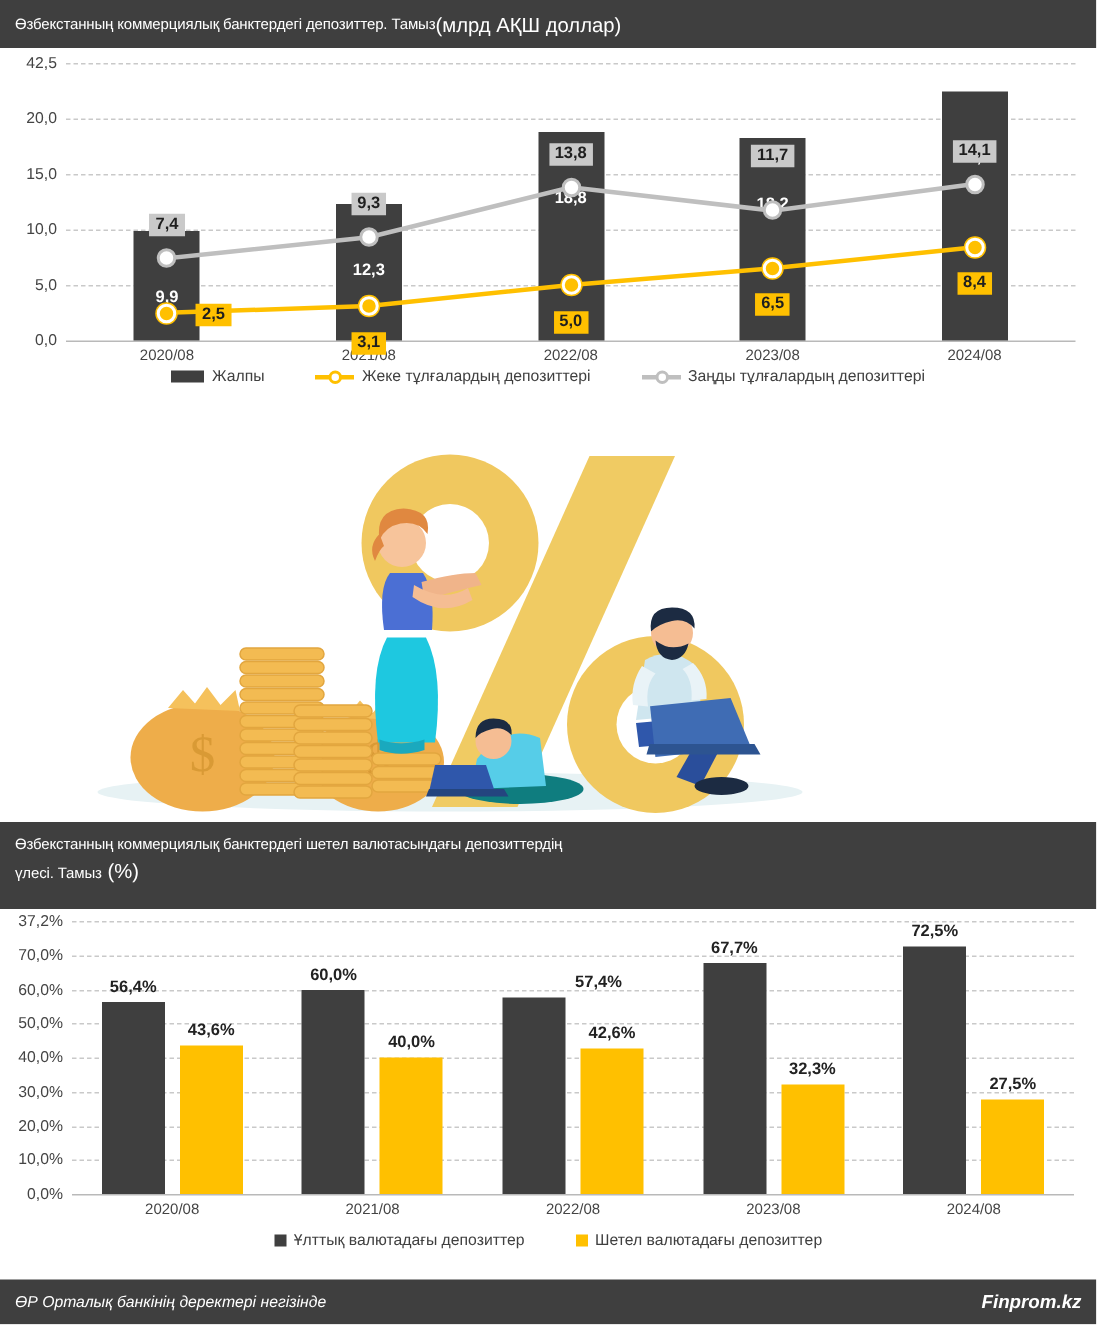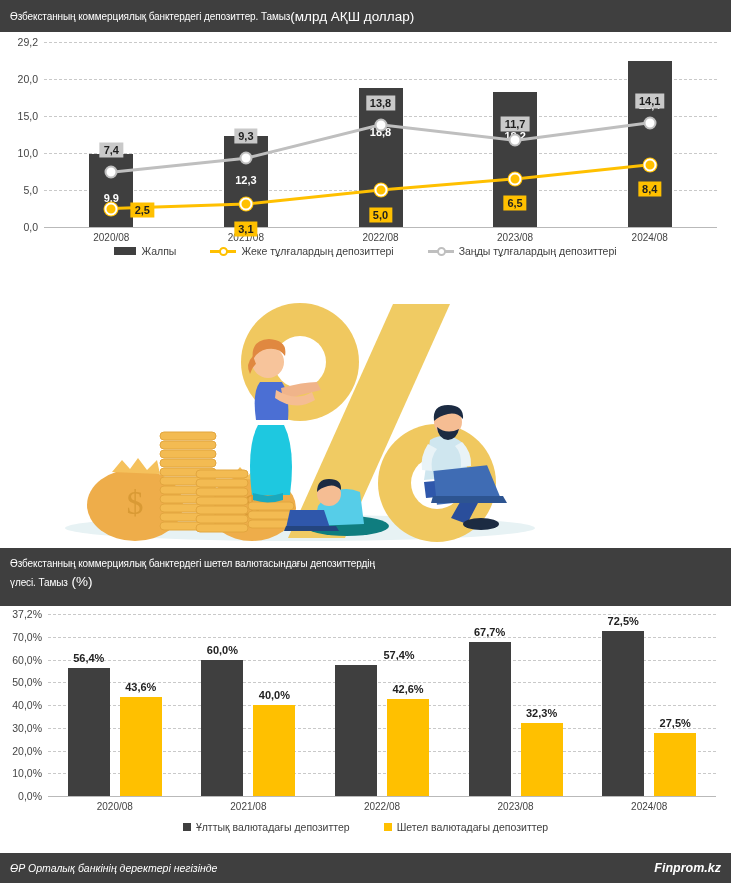--- a/index.html
+++ b/index.html
@@ -92,21 +92,21 @@
         <div class="ytick" style="top: 185px;">0,0</div>
         <div class="gridline" style="top: 148px;"></div>
         <div class="ytick" style="top: 148px;">5,0</div>
         <div class="gridline" style="top: 111px;"></div>
         <div class="ytick" style="top: 111px;">10,0</div>
         <div class="gridline" style="top: 74px;"></div>
         <div class="ytick" style="top: 74px;">15,0</div>
         <div class="gridline" style="top: 37px;"></div>
         <div class="ytick" style="top: 37px;">20,0</div>
         <div class="gridline" style="top: 0px;"></div>
-        <div class="ytick" style="top: 0px;">29,2</div>
+        <div class="ytick" style="top: 0px;">42,5</div>
         <div class="xtick" style="left: 67.3px; top: 190px;">2020/08</div>
         <div class="xtick" style="left: 201.9px; top: 190px;">2021/08</div>
         <div class="xtick" style="left: 336.5px; top: 190px;">2022/08</div>
         <div class="xtick" style="left: 471.1px; top: 190px;">2023/08</div>
         <div class="xtick" style="left: 605.7px; top: 190px;">2024/08</div>
         <div class="bar" style="left: 45.3px; width: 44px; height: 73.26px;"></div>
         <div class="barlabel-in" style="left: 67.3px; top: 149.74px;">9,9</div>
         <div class="bar" style="left: 179.9px; width: 44px; height: 91.02px;"></div>
         <div class="barlabel-in" style="left: 201.9px; top: 131.98px;">12,3</div>
         <div class="bar" style="left: 314.5px; width: 44px; height: 139.12px;"></div>
@@ -119,21 +119,21 @@
           <polyline points="67.3,130.24 201.89999999999998,116.17999999999999 336.5,82.88 471.09999999999997,98.42 605.6999999999999,80.66000000000001" fill="none" stroke="#bfbfbf" stroke-width="3"></polyline>
           <polyline points="67.3,166.5 201.89999999999998,162.06 336.5,148 471.09999999999997,136.9 605.6999999999999,122.84" fill="none" stroke="#ffc000" stroke-width="3"></polyline>
         </svg>
         <div class="marker grey" style="left: 67.3px; top: 130.24px;"></div>
         <div class="lbl grey" style="left: 67.3px; top: 108.24px;">7,4</div>
         <div class="marker grey" style="left: 201.9px; top: 116.18px;"></div>
         <div class="lbl grey" style="left: 201.9px; top: 94.18px;">9,3</div>
         <div class="marker grey" style="left: 336.5px; top: 82.88px;"></div>
         <div class="lbl grey" style="left: 336.5px; top: 60.88px;">13,8</div>
         <div class="marker grey" style="left: 471.1px; top: 98.42px;"></div>
-        <div class="lbl grey" style="left: 471.1px; top: 82px; text-align: center;">11,7</div>
+        <div class="lbl grey" style="left: 471.1px; top: 62px; text-align: center;">11,7</div>
         <div class="marker grey" style="left: 605.7px; top: 80.66px;"></div>
         <div class="lbl grey" style="left: 605.7px; top: 58.66px;">14,1</div>
         <div class="marker yellow" style="left: 67.3px; top: 166.5px;"></div>
         <div class="lbl yellow" style="left: 98.3px; top: 167.5px;">2,5</div>
         <div class="marker yellow" style="left: 201.9px; top: 162.06px;"></div>
         <div class="lbl yellow" style="left: 201.9px; top: 187.06px;">3,1</div>
         <div class="marker yellow" style="left: 336.5px; top: 148px;"></div>
         <div class="lbl yellow" style="left: 336.5px; top: 173px;">5,0</div>
         <div class="marker yellow" style="left: 471.1px; top: 136.9px;"></div>
         <div class="lbl yellow" style="left: 471.1px; top: 160.9px;">6,5</div>

